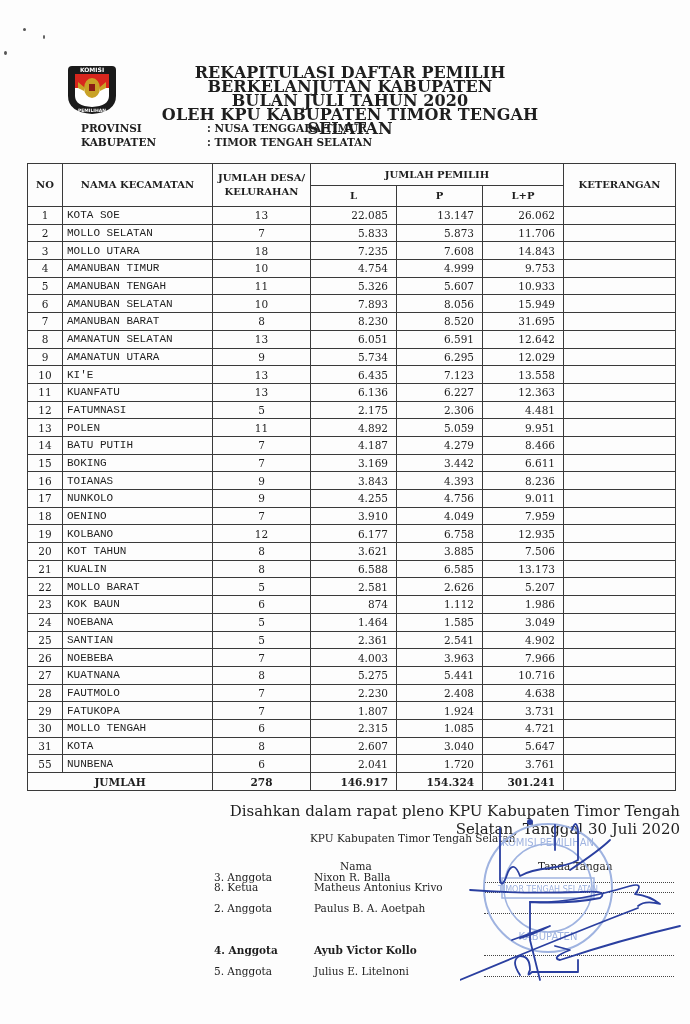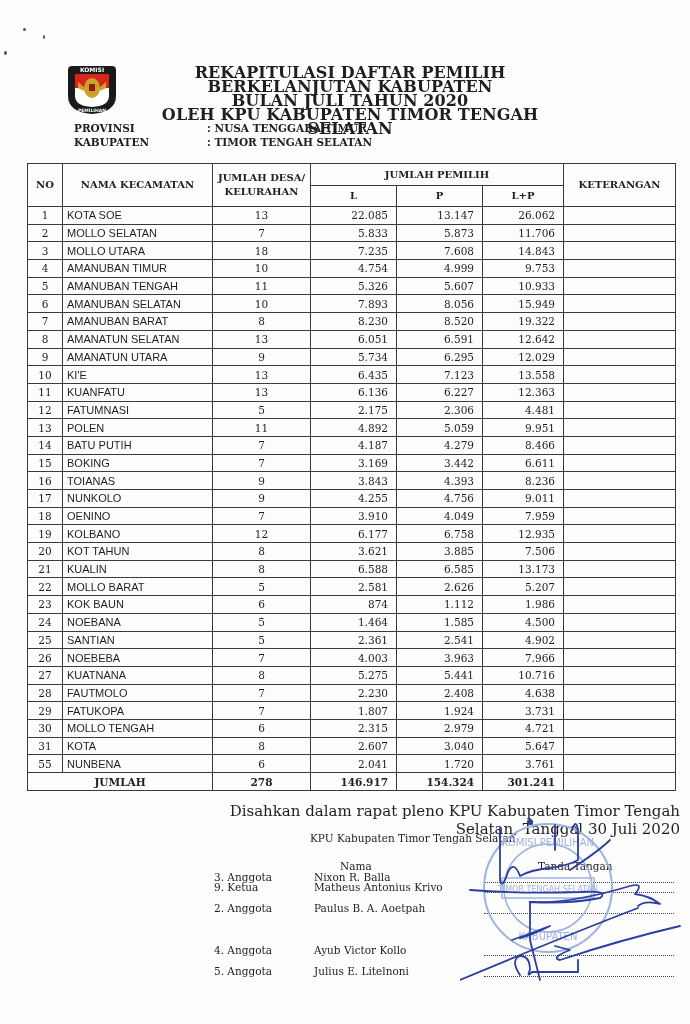--- a/index.html
+++ b/index.html
@@ -5,30 +5,30 @@
   html, body { margin: 0; padding: 0; }
   body {
     width: 690px; height: 1024px; background: #fdfdfd; position: relative;
     overflow: hidden; font-family: "DejaVu Serif", "Liberation Serif", serif; color: #1e1e1e;
   }
   .speck { position: absolute; background: #555; border-radius: 50%; }
   .logo { position: absolute; left: 64px; top: 60px; width: 56px; height: 56px; }
   .title-block { position: absolute; left: 120px; top: 66px; width: 460px; text-align: center;
     font-weight: bold; font-size: 16px; line-height: 14px; letter-spacing: 0.1px; }
   .meta { position: absolute; left: 74px; font-weight: bold; font-size: 10.5px; }
-  .meta .lbl { position: absolute; left: 0; white-space: nowrap; }
+  .meta .lbl { position: absolute; left: 7px; white-space: nowrap; }
   .meta .val { position: absolute; left: 133px; white-space: nowrap; }
 
   table.rekap { position: absolute; left: 27px; top: 163px; width: 648px; border-collapse: collapse;
     font-size: 10.5px; table-layout: fixed; }
   table.rekap th, table.rekap td { border: 1px solid #3a3a3a; padding: 0 4px; height: 16.7px; line-height: 16px; white-space: nowrap; overflow: hidden; }
   table.rekap th { font-weight: bold; font-size: 10px; text-align: center; }
   table.rekap td.num { text-align: right; padding-right: 8px; }
   table.rekap td.ctr { text-align: center; }
-  table.rekap td.name { font-family: Liberation Sans, sans-serif; font-size: 11px; }
+  table.rekap td.name { font-family: Liberation Mono, monospace; font-size: 11px; }
   table.rekap tr.total td { font-weight: bold; height: 17px; }
   table.rekap { border: 1.5px solid #2a2a2a; }
 
   .approval { position: absolute; left: 170px; top: 802px; font-size: 15px; width: 510px; text-align: right; }
   .org { position: absolute; left: 310px; top: 832px; font-size: 10.5px; }
   .sig-head { position: absolute; top: 860px; font-size: 10.5px; }
   .member { position: absolute; font-size: 10.5px; left: 214px; width: 460px; height: 16px; }
   .member .role { position: absolute; left: 0; }
   .member .nm { position: absolute; left: 100px; }
   .member .dots { position: absolute; left: 270px; width: 190px; top: 11px; border-bottom: 1px dotted #444; }
@@ -149,21 +149,21 @@
         <td class="num">8.056</td>
         <td class="num">15.949</td>
         <td></td>
       </tr>
       <tr>
         <td class="ctr">7</td>
         <td class="name">AMANUBAN BARAT</td>
         <td class="ctr">8</td>
         <td class="num">8.230</td>
         <td class="num">8.520</td>
-        <td class="num">19.322</td>
+        <td class="num">31.695</td>
         <td></td>
       </tr>
       <tr>
         <td class="ctr">8</td>
         <td class="name">AMANATUN SELATAN</td>
         <td class="ctr">13</td>
         <td class="num">6.051</td>
         <td class="num">6.591</td>
         <td class="num">12.642</td>
         <td></td>
@@ -302,21 +302,21 @@
         <td class="num">1.112</td>
         <td class="num">1.986</td>
         <td></td>
       </tr>
       <tr>
         <td class="ctr">24</td>
         <td class="name">NOEBANA</td>
         <td class="ctr">5</td>
         <td class="num">1.464</td>
         <td class="num">1.585</td>
-        <td class="num">4.500</td>
+        <td class="num">3.049</td>
         <td></td>
       </tr>
       <tr>
         <td class="ctr">25</td>
         <td class="name">SANTIAN</td>
         <td class="ctr">5</td>
         <td class="num">2.361</td>
         <td class="num">2.541</td>
         <td class="num">4.902</td>
         <td></td>
@@ -355,21 +355,21 @@
         <td class="num">1.807</td>
         <td class="num">1.924</td>
         <td class="num">3.731</td>
         <td></td>
       </tr>
       <tr>
         <td class="ctr">30</td>
         <td class="name">MOLLO TENGAH</td>
         <td class="ctr">6</td>
         <td class="num">2.315</td>
-        <td class="num">2.979</td>
+        <td class="num">1.085</td>
         <td class="num">4.721</td>
         <td></td>
       </tr>
       <tr>
         <td class="ctr">31</td>
         <td class="name">KOTA</td>
         <td class="ctr">8</td>
         <td class="num">2.607</td>
         <td class="num">3.040</td>
         <td class="num">5.647</td>
@@ -397,35 +397,35 @@
   </tfoot>
 </table>
 
 <div class="approval">Disahkan dalam rapat pleno KPU Kabupaten Timor Tengah Selatan, Tanggal 30 Juli 2020</div>
 <div class="org">KPU Kabupaten Timor Tengah Selatan</div>
 <div class="sig-head" style="left:340px">Nama</div>
 <div class="sig-head" style="left:538px">Tanda Tangan</div>
 
 <div id="members">
     <div class="member" style="top: 881px;">
-      <span class="role">9. Ketua</span>
+      <span class="role">8. Ketua</span>
       <span class="nm">Matheus Antonius  Krivo</span>
       <span class="dots"></span>
     </div>
     <div class="member" style="top: 902px; text-align: right;">
       <span class="role">2. Anggota</span>
       <span class="nm">Paulus B. A. Aoetpah</span>
       <span class="dots"></span>
     </div>
     <div class="member" style="top: 871px; text-align: right;">
       <span class="role">3. Anggota</span>
       <span class="nm">Nixon R. Balla</span>
       <span class="dots"></span>
     </div>
-    <div class="member" style="top: 944px;">
+    <div class="member" style="top: 944px; font-weight: bold;">
       <span class="role">4. Anggota</span>
       <span class="nm">Ayub Victor Kollo</span>
       <span class="dots"></span>
     </div>
     <div class="member" style="top: 965px;">
       <span class="role">5. Anggota</span>
       <span class="nm">Julius E. Litelnoni</span>
       <span class="dots"></span>
     </div>
   </div>

